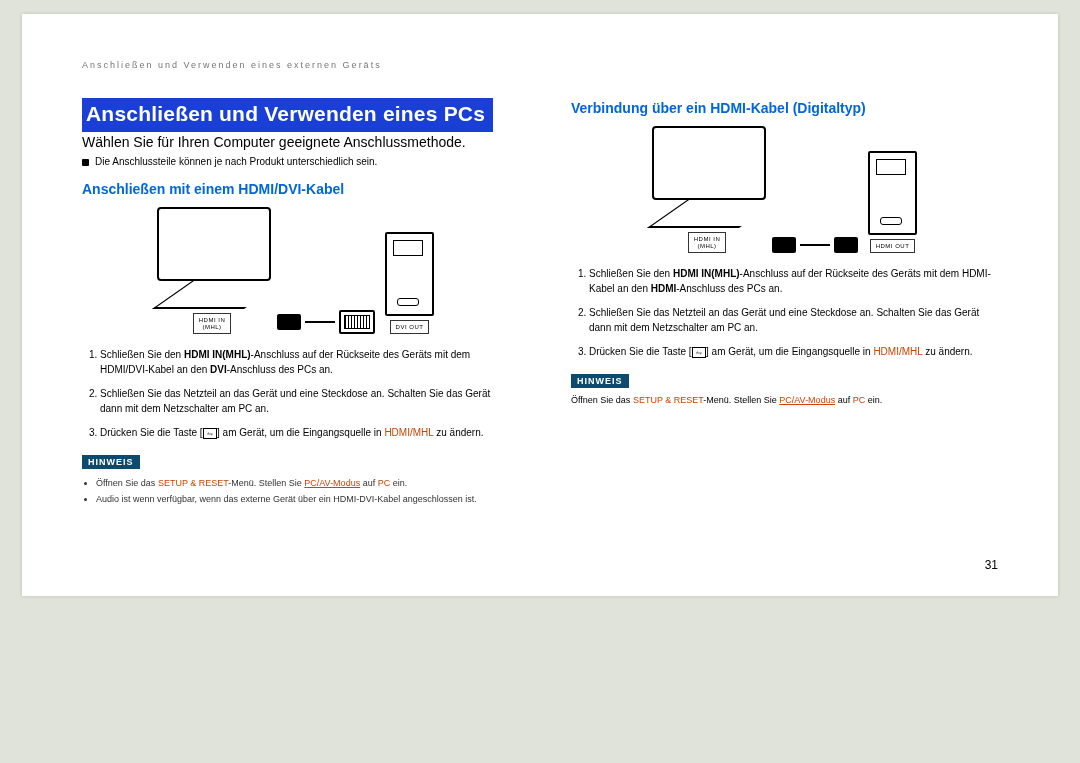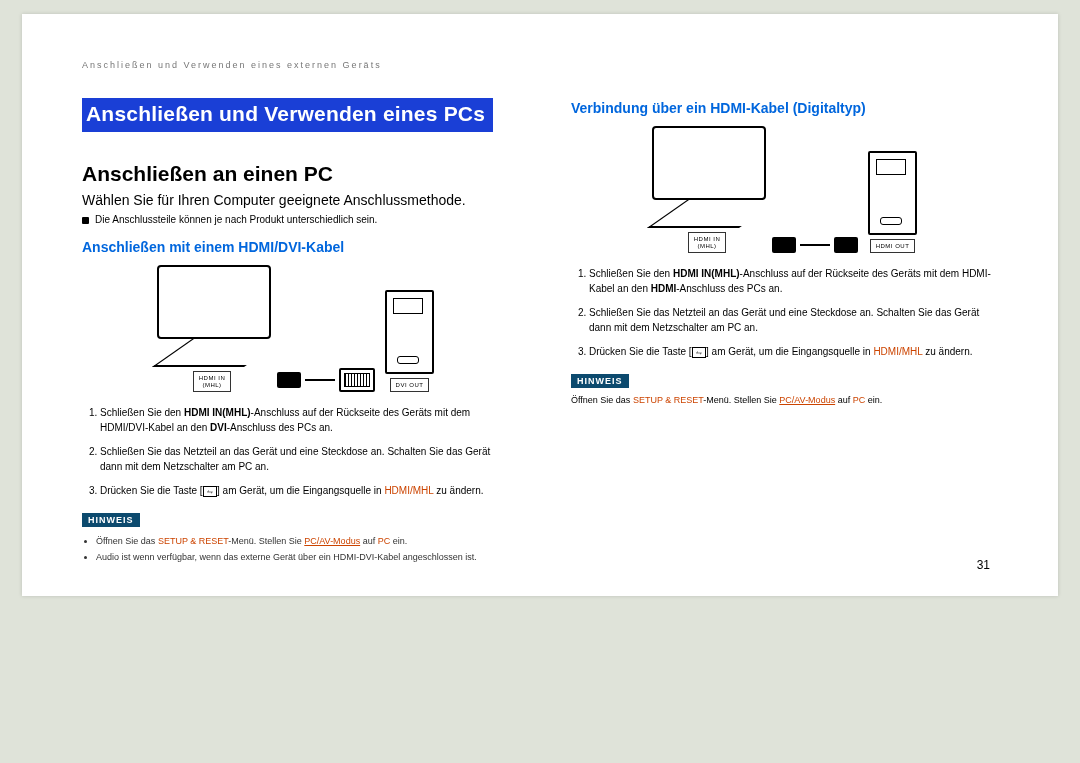--- a/index.html
+++ b/index.html
@@ -37,38 +37,37 @@
   .pc::after{content:"";position:absolute;bottom:8px;left:10px;width:20px;height:6px;border:1px solid #000;border-radius:3px;}
   .pc-wrap{display:flex;flex-direction:column;align-items:center;}
   ol.steps{font-size:10px;padding-left:18px;margin:6px 0 10px 0;}
   ol.steps li{margin-bottom:10px;line-height:1.45;}
   ol.steps b{font-weight:bold;}
   .orange{color:var(--accent-orange);}
   .btn-icon{display:inline-block;border:1px solid #000;padding:0 3px;font-size:8px;vertical-align:middle;line-height:1.2;}
   .hinweis-tag{display:inline-block;background:#0c4a6e;color:#fff;font-size:9px;font-weight:bold;letter-spacing:1px;padding:2px 6px;margin:4px 0 6px 0;}
   ul.notes{list-style:disc;font-size:9px;color:#333;padding-left:14px;margin:2px 0;}
   ul.notes li{margin-bottom:4px;line-height:1.4;}
-  .pagenum{position:absolute;bottom:24px;right:68px;font-size:12px;}
+  .pagenum{position:absolute;bottom:24px;right:60px;font-size:12px;}
   
   .stand2{width:90px;height:26px;border-bottom:2px solid #000;border-left:2px solid #000;transform:skewX(-55deg);margin-left:15px;}
 </style>
 </head>
 <body>
 
 <div class="outer">
   <div class="page">
 
     <div class="breadcrumb">Anschließen und Verwenden eines externen Geräts</div>
 
     <div class="columns">
 
       <div class="col">
         <span class="hl-title">Anschließen und Verwenden eines PCs</span>
 
-        <div class="h2">Anschließen an einen PC</div>
         <div class="intro">Wählen Sie für Ihren Computer geeignete Anschlussmethode.</div>
         <div class="bullet-sq">Die Anschlussteile können je nach Produkt unterschiedlich sein.</div>
 
         <div class="h3">Anschließen mit einem HDMI/DVI-Kabel</div>
 
         
         <div class="diagram">
           <div class="monitor-wrap">
             <div class="monitor">
                 <div class="screen"></div>

